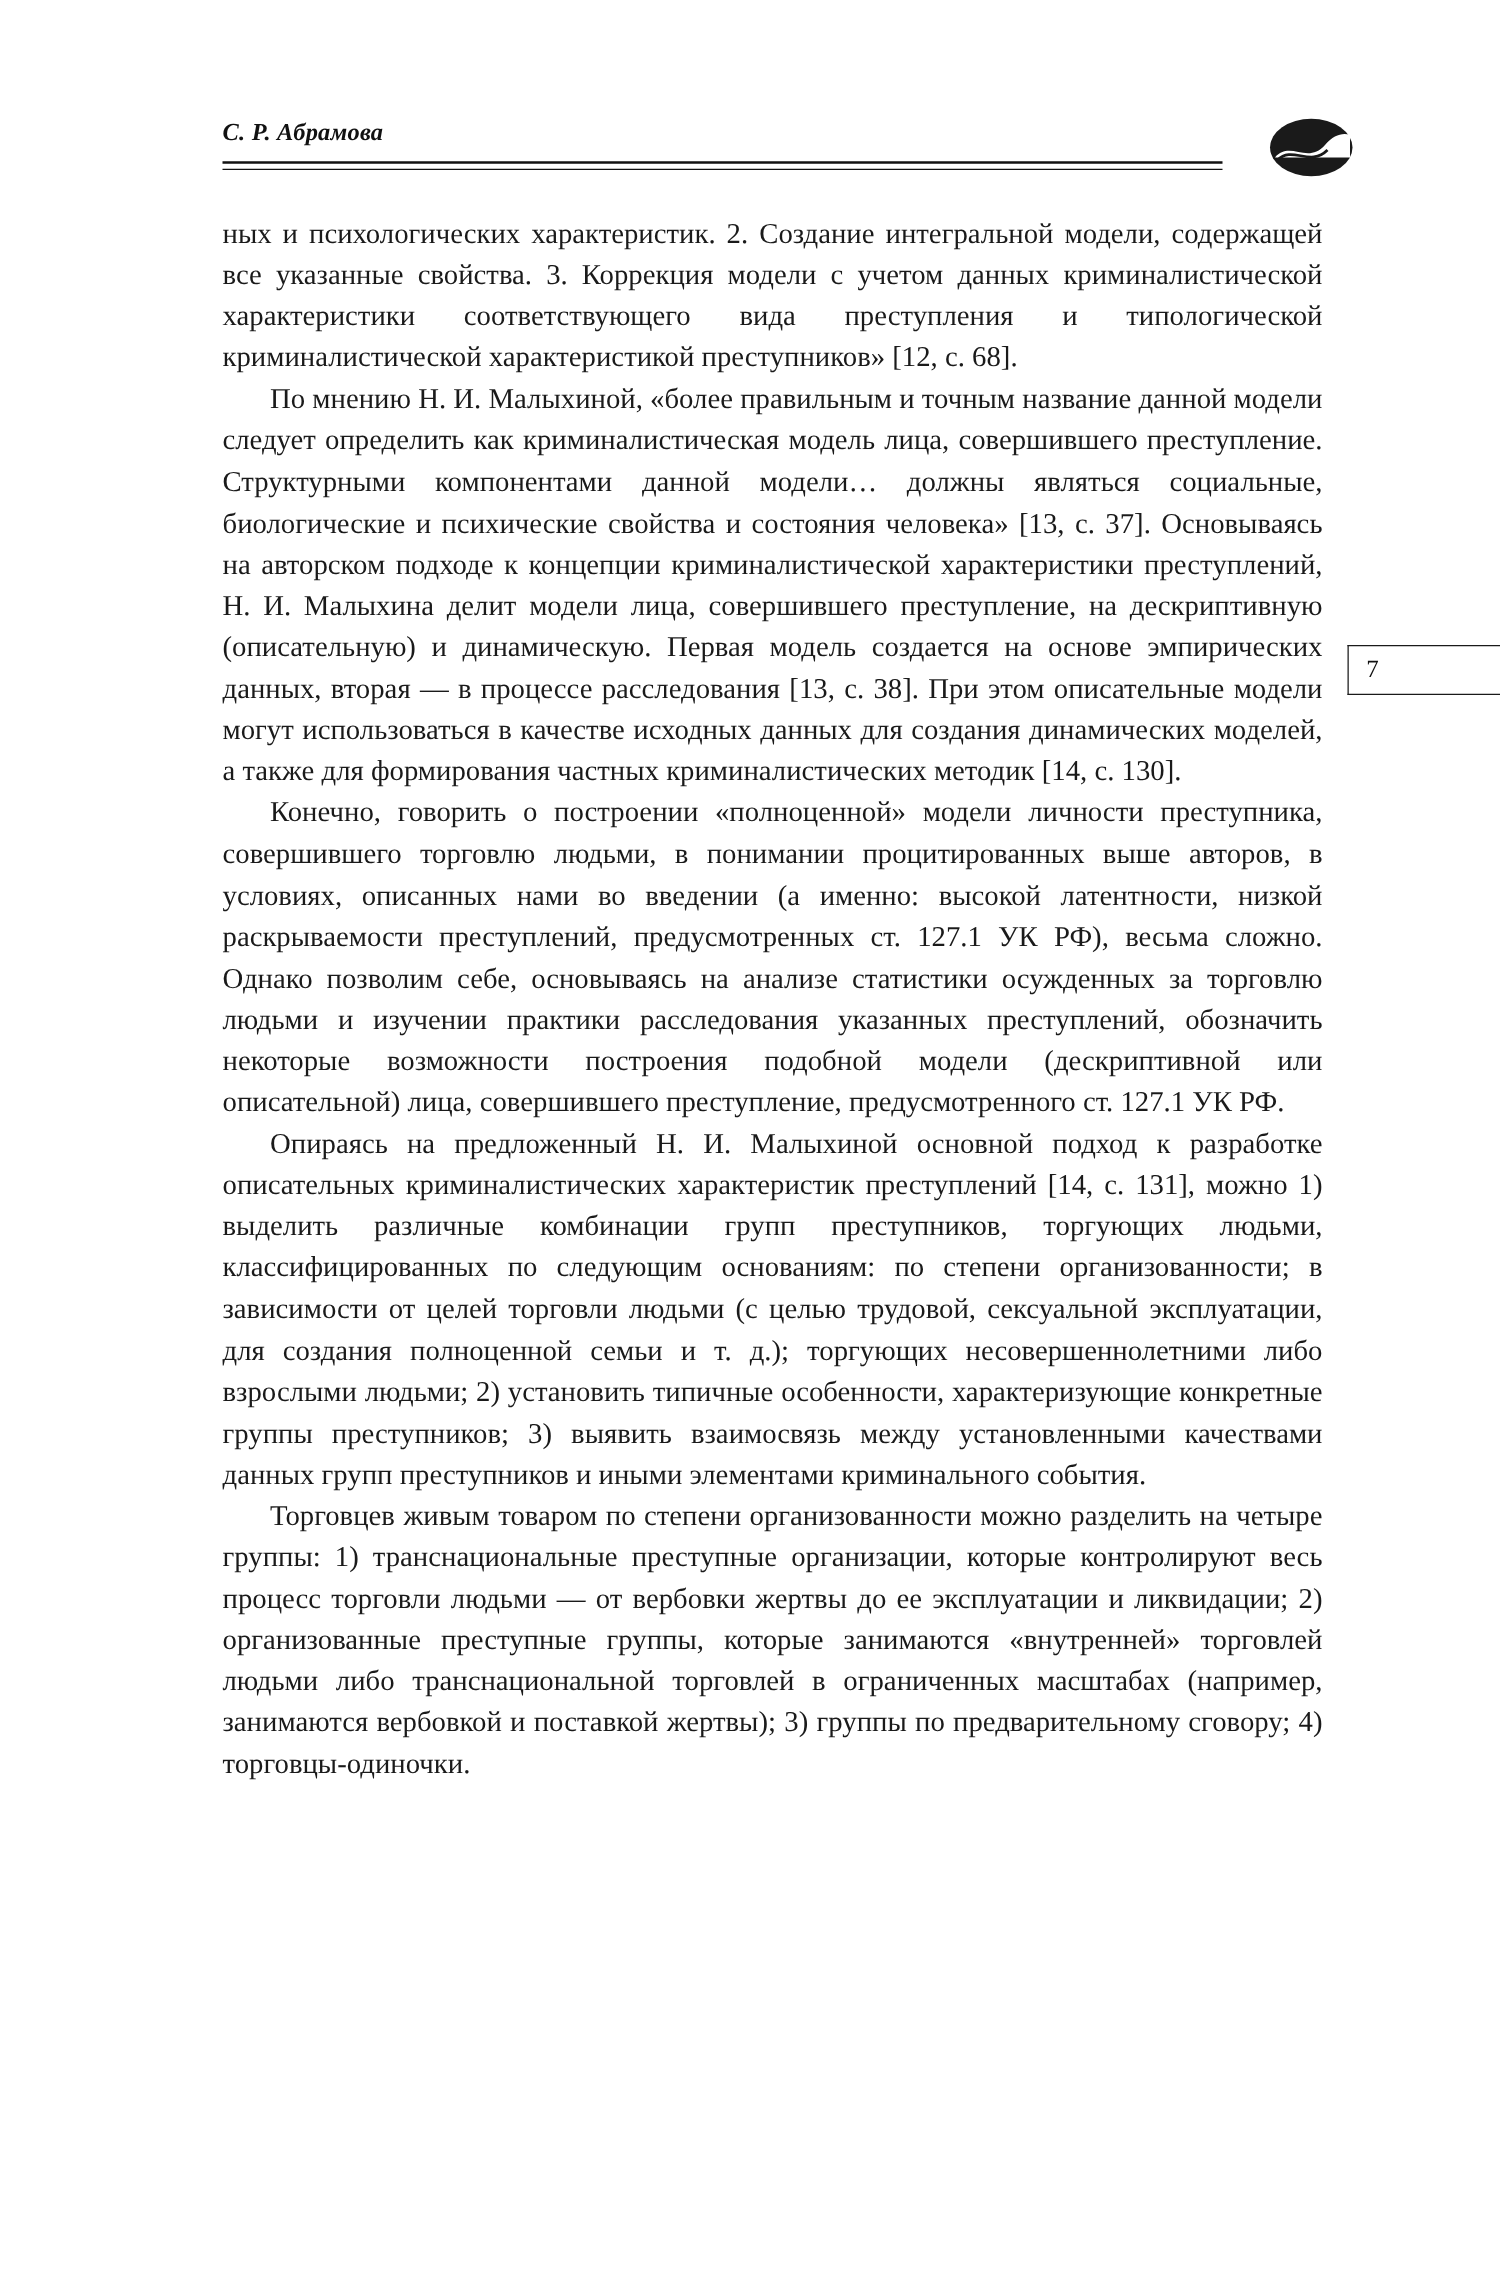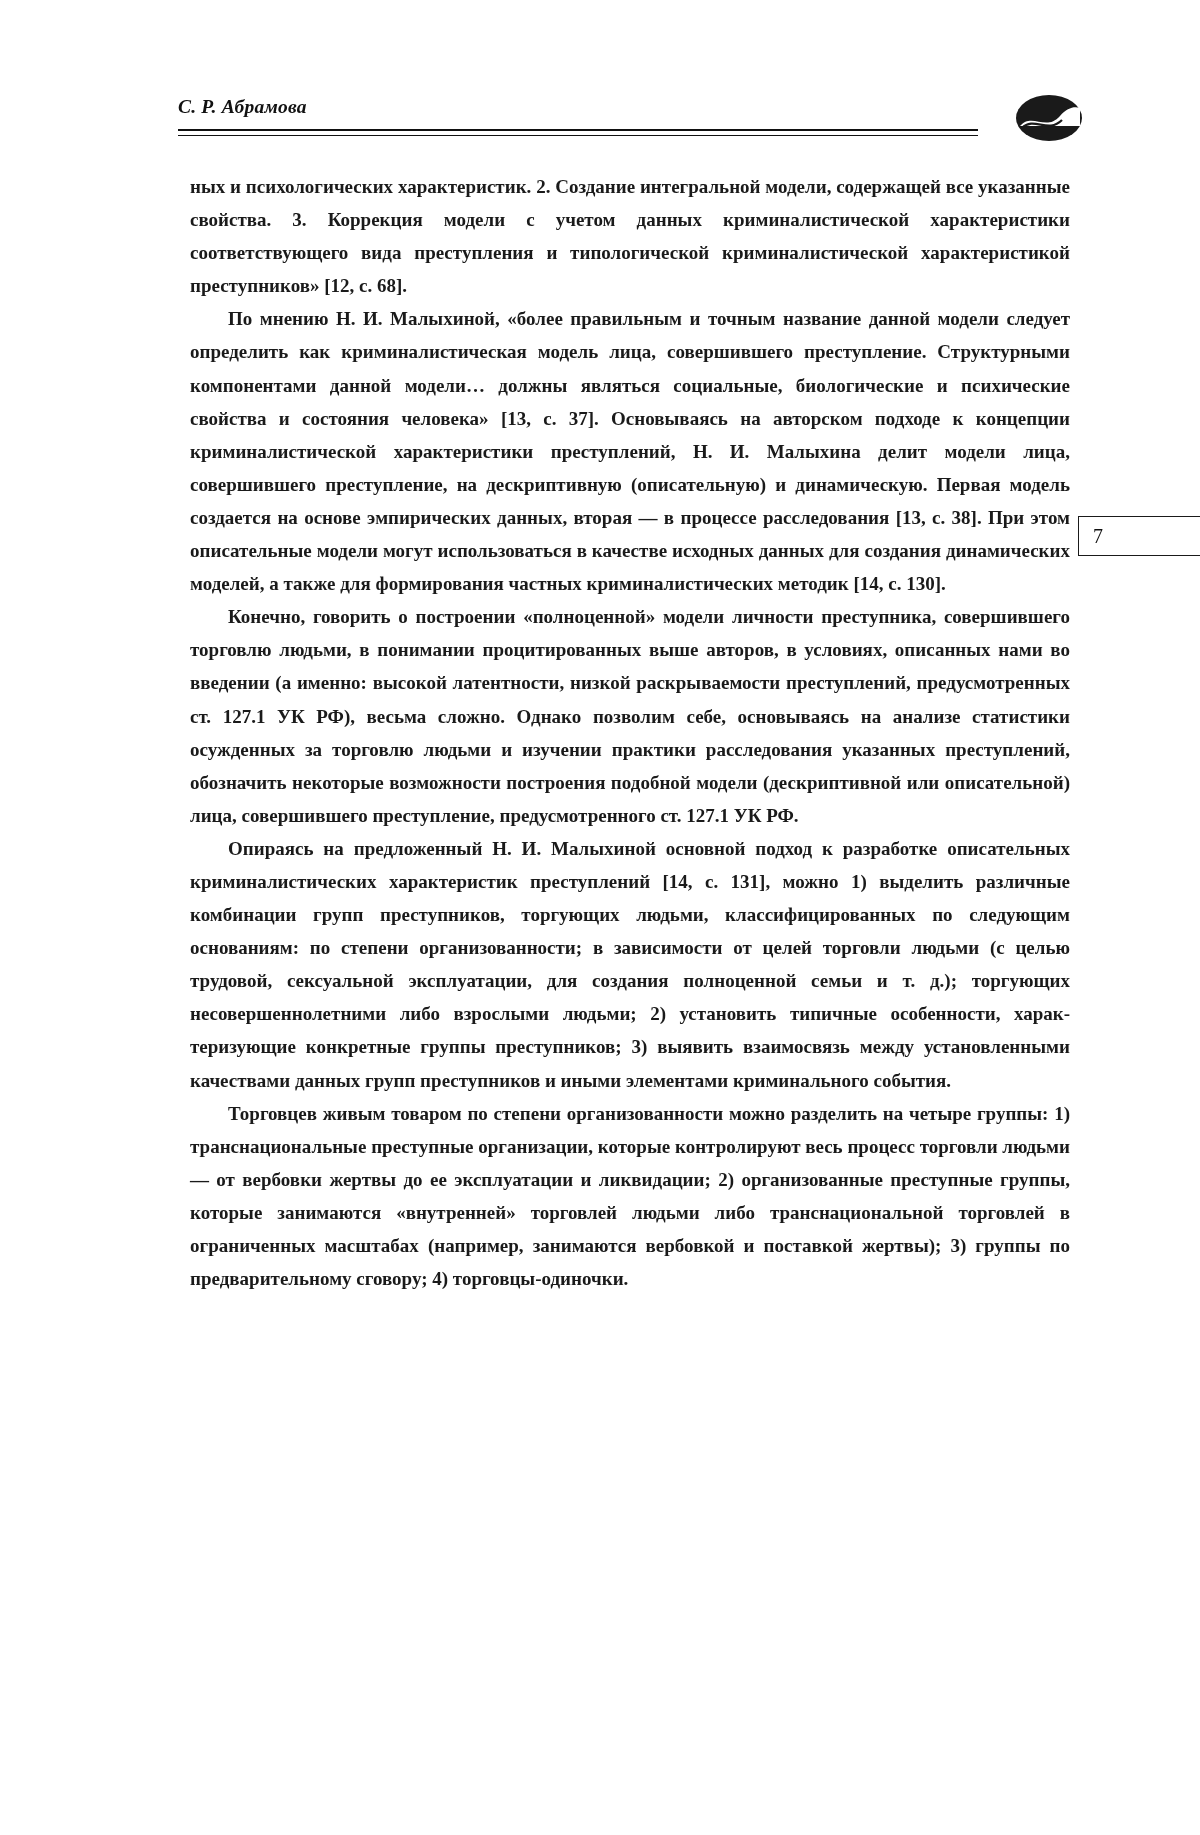--- a/index.html
+++ b/index.html
@@ -54,29 +54,28 @@
     position: absolute;
     right: -26px;
     top: -4px;
     width: 70px;
     height: 58px;
   }
   .logo svg { display: block; }
 
   .body-text {
     position: absolute;
-    left: 12px;
+    left: 0;
     top: 74px;
     width: 880px;
-    font-size: 19px;
+    font-size: 23px;
     line-height: 33.1px;
     text-align: justify;
     text-justify: inter-word;
     hyphens: manual;
-    font-weight: bold;
   }
   .body-text p {
     margin: 0;
     text-indent: 38px;
   }
   .body-text p.noindent {
     text-indent: 0;
   }
 
   .page-number-box {

